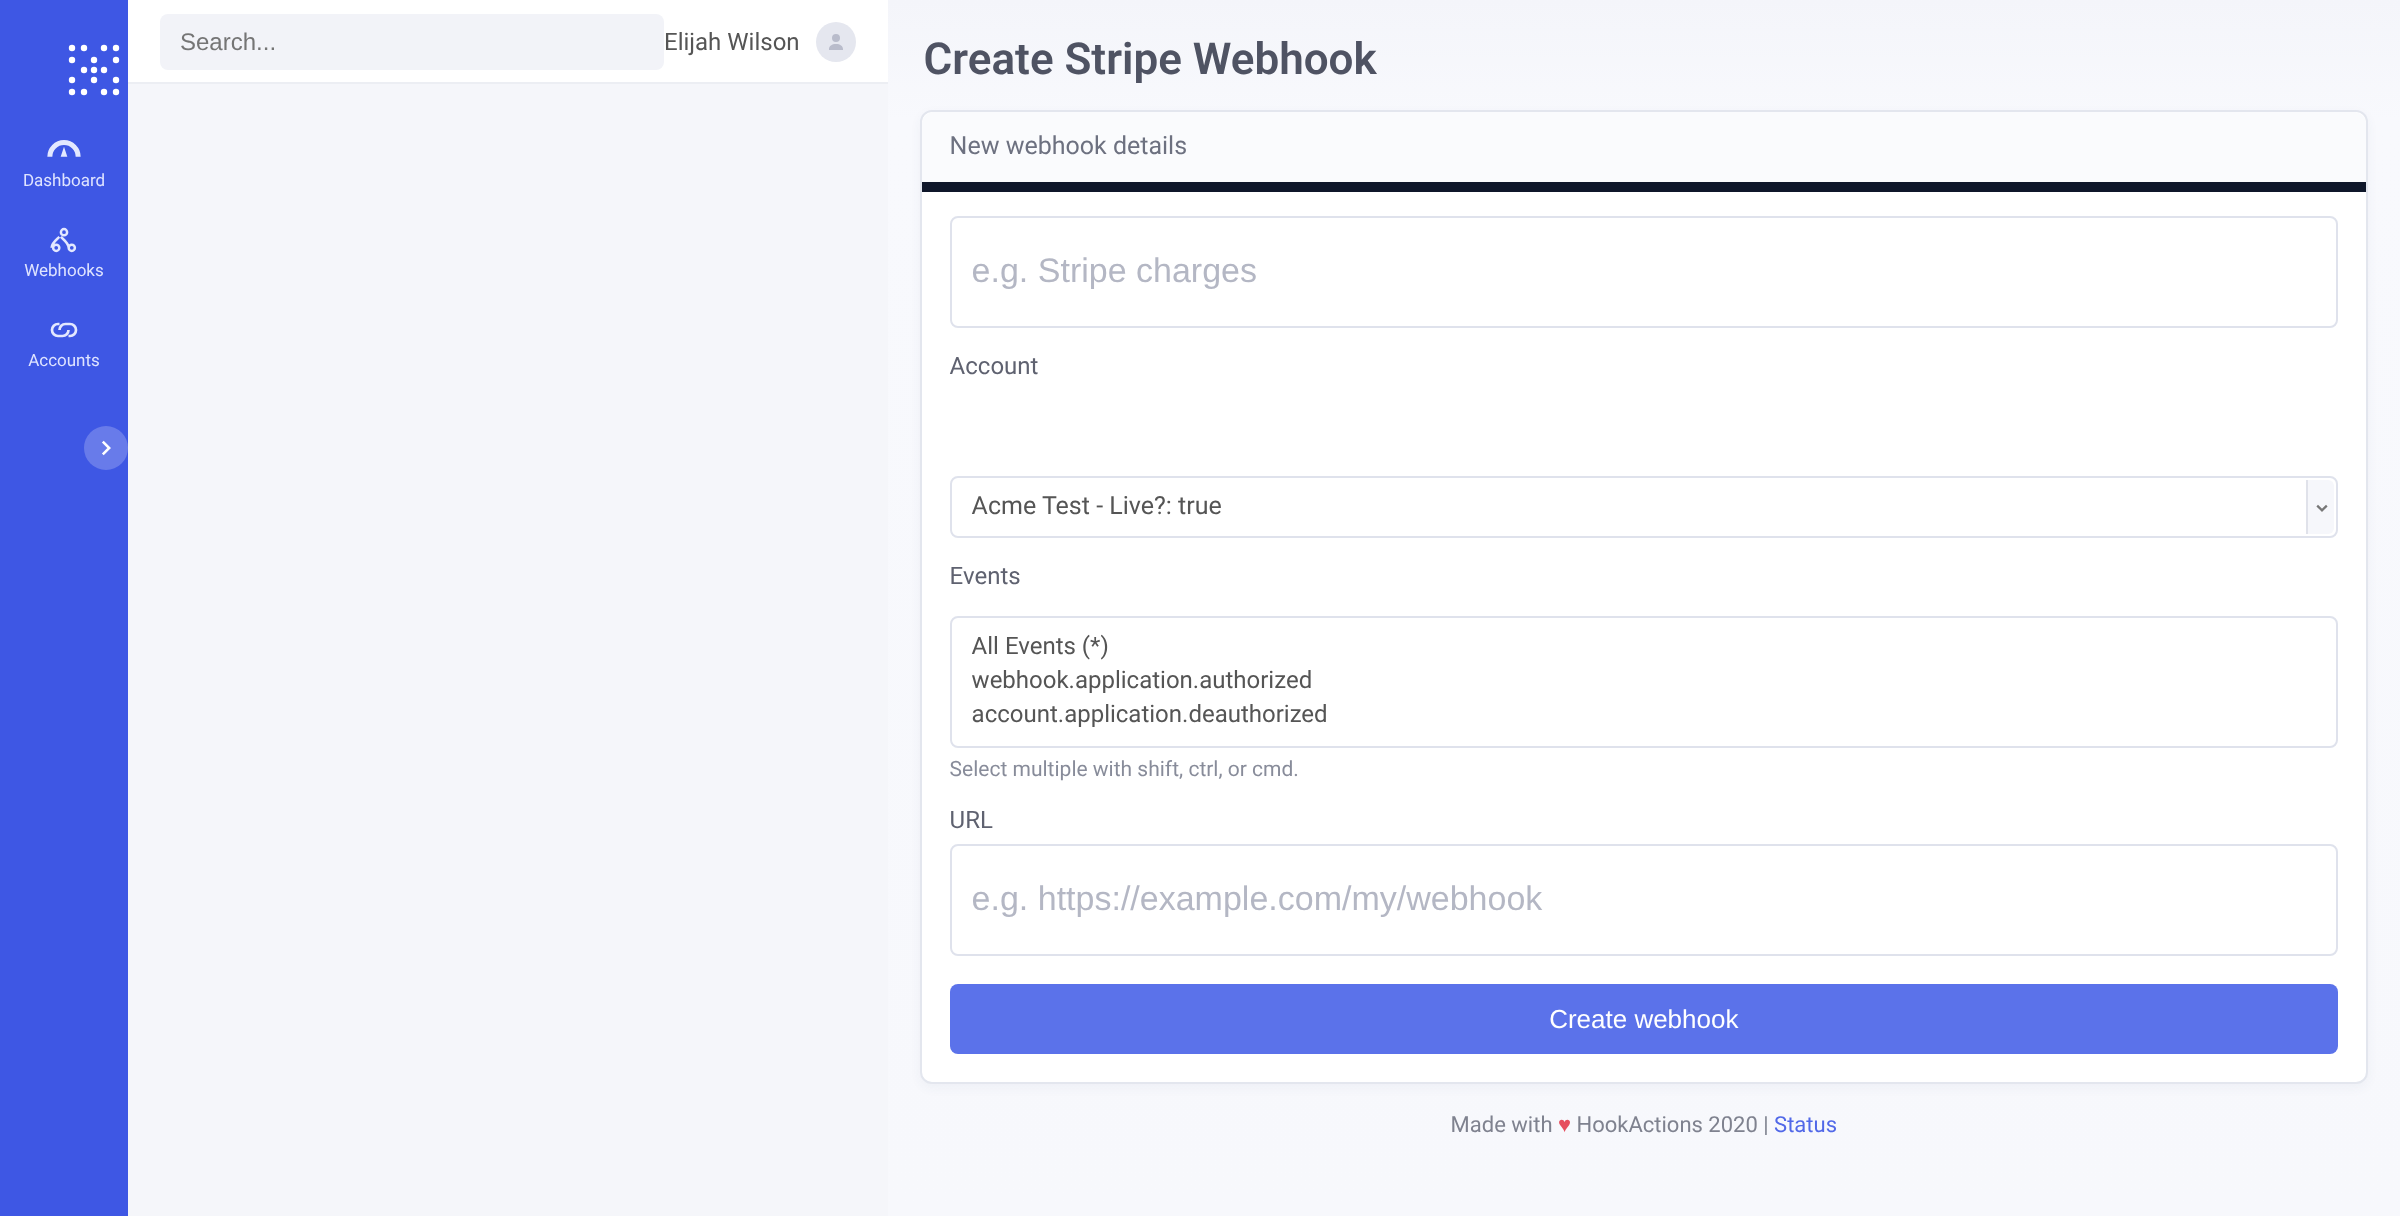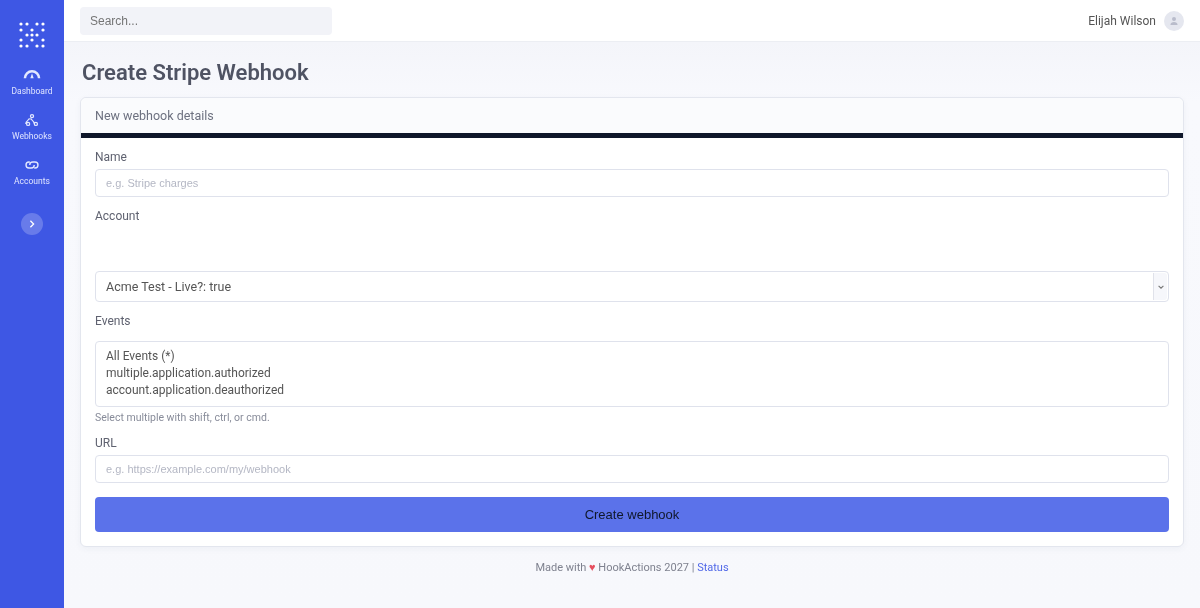--- a/index.html
+++ b/index.html
@@ -1,63 +1,63 @@
 <!DOCTYPE html>
 <html><head>
 <meta charset="utf-8">
 <style>
 * { box-sizing: border-box; margin: 0; padding: 0; }
 body { font-family: -apple-system, BlinkMacSystemFont, "Segoe UI", Roboto, Helvetica, Arial, sans-serif; background: #f5f6fa; width: 1200px; height: 608px; overflow: hidden; color: #4a4a4a; }
 
 .app { display: flex; width: 100%; height: 100%; }
 
 
-.sidebar { width: 64px; background: #3e57e4; color: #fff; display: flex; flex-direction: column; align-items: center; padding-top: 10px; }
+.sidebar { width: 64px; background: #3e57e4; color: #fff; display: flex; flex-direction: column; align-items: flex-end; padding-top: 10px; }
 .sidebar-logo { width: 34px; height: 34px; margin: 8px 0 6px; display: flex; align-items: center; justify-content: center; }
 .sidebar-logo svg { width: 30px; height: 30px; }
 .sidebar-item { display: flex; flex-direction: column; align-items: center; justify-content: center; width: 100%; padding: 9px 0 7px; cursor: pointer; }
 .sidebar-item .icon { width: 20px; height: 16px; display: flex; align-items: center; justify-content: center; }
 .sidebar-item .label { font-size: 8.5px; color: #dfe4ff; margin-top: 3px; }
 .sidebar-collapse { margin-top: 20px; width: 22px; height: 22px; border-radius: 50%; background: rgba(255,255,255,0.22); display: flex; align-items: center; justify-content: center; cursor: pointer; }
 .sidebar-collapse svg { width: 8px; height: 8px; }
 
 
-.main { flex: 1; display: flex; flex-direction: column; height: 100%; }
+.main { flex: 1; display: flex; height: 100%; }
 .topbar { height: 42px; background: #fff; display: flex; align-items: center; padding: 0 16px; border-bottom: 1px solid #eceef3; }
 .search-box { background: #f2f3f8; border-radius: 4px; height: 28px; width: 252px; padding: 0 10px; display: flex; align-items: center; }
 .search-box input { border: none; background: transparent; outline: none; font-size: 12px; color: #666; width: 100%; }
 .topbar-spacer { flex: 1; }
 .user { display: flex; align-items: center; gap: 8px; font-size: 12px; color: #555; text-align: right; }
 .avatar { width: 20px; height: 20px; border-radius: 50%; background: #e5e7ef; display: flex; align-items: center; justify-content: center; }
 .avatar svg { width: 12px; height: 12px; fill: #b9bccb; }
 
 .content { flex: 1; padding: 14px 16px 0; display: flex; flex-direction: column; overflow: hidden; background: linear-gradient(180deg,#f4f5fa 0%,#f8f9fd 60px,#f7f8fc 100%); }
 .page-title { font-size: 22px; font-weight: 600; color: #4f5363; margin: 4px 0 12px 2px; }
 
 .card { background: #fff; border: 1px solid #e3e6ee; border-radius: 6px; box-shadow: 0 2px 6px rgba(55,70,120,0.05); display: flex; flex-direction: column; }
 .card-header { padding: 10px 14px; border-bottom: 5px solid #0f172a; font-size: 12.5px; color: #6d7180; background: #fafbfd; border-radius: 6px 6px 0 0; }
 .card-body { padding: 12px 14px 14px; }
 
 .form-group { margin-bottom: 12px; }
 .form-label { font-size: 12px; color: #5f6270; display: block; margin-bottom: 5px; }
-.form-input, .form-select { width: 100%; border: 1px solid #dfe2ec; border-radius: 4px; padding: 7px 10px; font-size: 11px; color: #555; background: #fff; }
+.form-input, .form-select { width: 100%; border: 1px solid #dfe2ec; border-radius: 4px; padding: 17px 10px; font-size: 17px; color: #555; background: #fff; }
 .form-input::placeholder { color: #b4b7c4; }
 .form-multi { height: 66px; overflow-y: auto; font-size: 12px; padding: 6px 10px; margin-top: 13px; }
 .form-multi div { line-height: 1.4; }
 .secret-input { background: #f0f1f6; height: 30px; border: 1px solid #e3e6ee; border-radius: 4px; }
 .help-text { font-size: 10.5px; color: #888c9a; margin-top: 4px; }
 .help-text a { color: #5168e8; text-decoration: none; }
 .help-icon { display: inline-flex; width: 13px; height: 13px; border-radius: 50%; background: #8a8fa0; color: #fff; font-size: 9px; align-items: center; justify-content: center; margin-left: 3px; vertical-align: middle; }
 
 .select-wrap { position: relative; }
 .select-display { width: 100%; border: 1px solid #dfe2ec; border-radius: 4px; padding: 7px 10px; font-size: 12.5px; color: #555; background: #fff; margin-top: 48px; }
 .select-caret { position: absolute; right: 2px; top: 2px; bottom: 2px; width: 14px; border-left: 1px solid #e0e2ea; background: #f6f7fb; border-radius: 0 3px 3px 0; display: flex; align-items: center; justify-content: center; }
 .select-caret svg { width: 8px; height: 8px; }
 
-.submit-btn { width: 100%; background: #5b72ea; color: #0f172a; border: none; border-radius: 4px; padding: 10px 0; font-size: 13px; cursor: pointer; margin-top: 2px; }
+.submit-btn { width: 100%; background: #5b72ea; color: #ffffff; border: none; border-radius: 4px; padding: 10px 0; font-size: 13px; cursor: pointer; margin-top: 2px; }
 
 .footer { text-align: center; font-size: 11px; color: #7f828f; padding: 14px 0 10px; }
 .footer a { color: #5168e8; text-decoration: none; }
 .heart { color: #e64e5e; }
 </style>
 </head>
 <body>
 
 <div class="app">
 
@@ -133,54 +133,53 @@
     </div>
 
     <div class="content">
       <h1 class="page-title">Create Stripe Webhook</h1>
 
       <div class="card">
         <div class="card-header">New webhook details</div>
         <div class="card-body">
 
           <div class="form-group">
-            <label class="form-label">Name</label>
             <input class="form-input" type="text" placeholder="e.g. Stripe charges" style="">
           </div>
 
           <div class="form-group">
             <label class="form-label">Account</label>
             <div class="select-wrap">
               <div class="select-display">Acme Test - Live?: true</div>
               <div class="select-caret">
                 <svg viewBox="0 0 10 10">
                     <path d="M2 3.5l3 3 3-3" fill="none" stroke="#777" stroke-width="1.4"></path>
                   </svg>
               </div>
             </div>
           </div>
 
           <div class="form-group">
             <label class="form-label">Events</label>
             <div class="form-input form-multi">
               <div>All Events (*)</div>
-              <div>multiple.application.authorized</div>
+              <div>webhook.application.authorized</div>
               <div>account.application.deauthorized</div>
             </div>
             <div class="help-text">Select multiple with shift, ctrl, or cmd.</div>
           </div>
 
           <div class="form-group">
             <label class="form-label">URL</label>
             <input class="form-input" type="text" placeholder="e.g. https://example.com/my/webhook" style="">
           </div>
 
 
           <button class="submit-btn">Create webhook</button>
         </div>
       </div>
 
       <div class="footer">
-        <span>Made with </span><span class="heart">♥</span><span> HookActions 2027 | </span><a href="#">Status</a>
+        <span>Made with </span><span class="heart">♥</span><span> HookActions 2020 | </span><a href="#">Status</a>
       </div>
     </div>
   </div>
 </div>
 
 </body></html>

